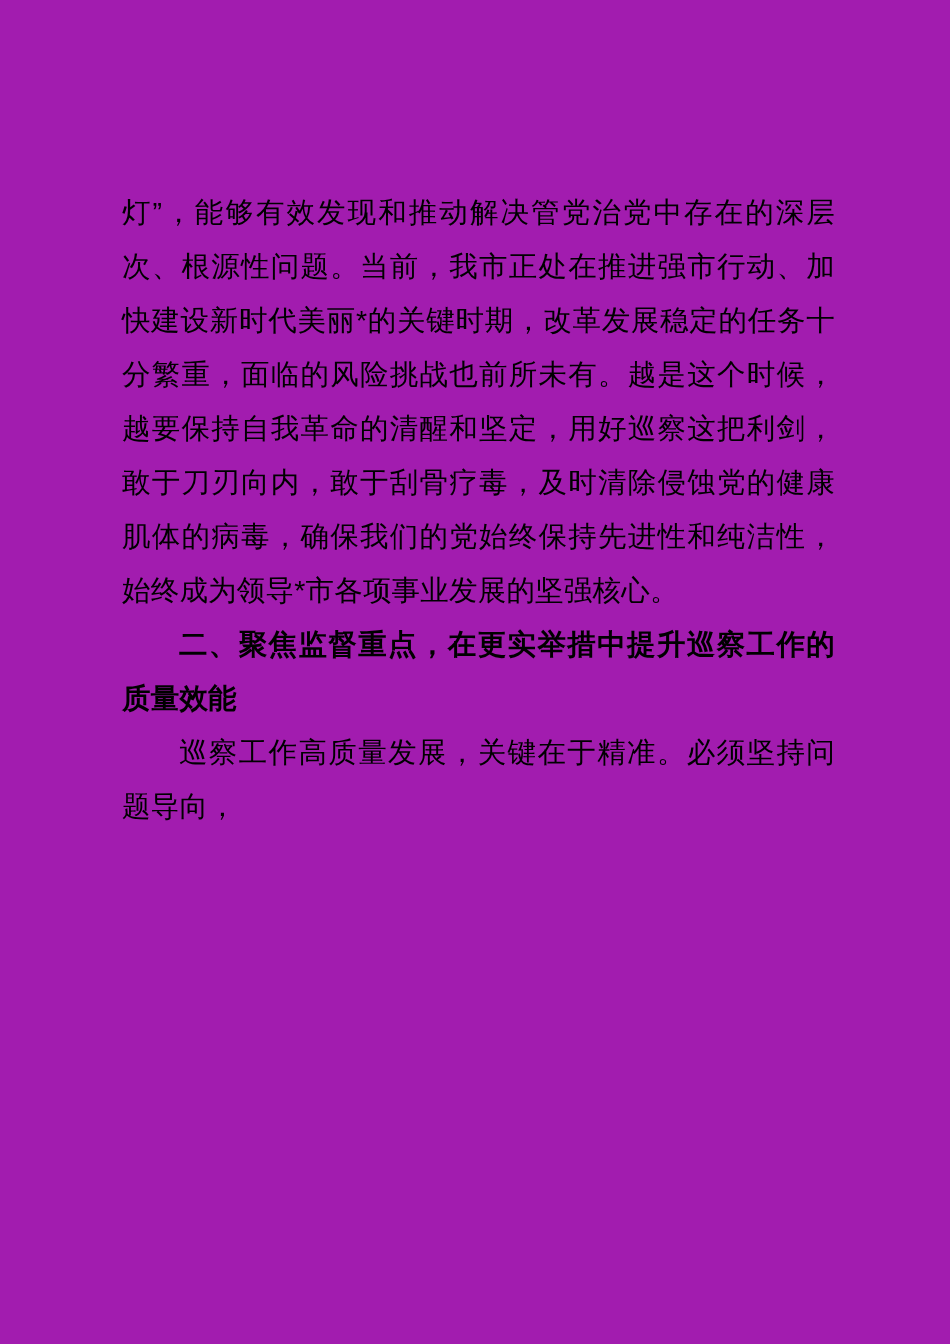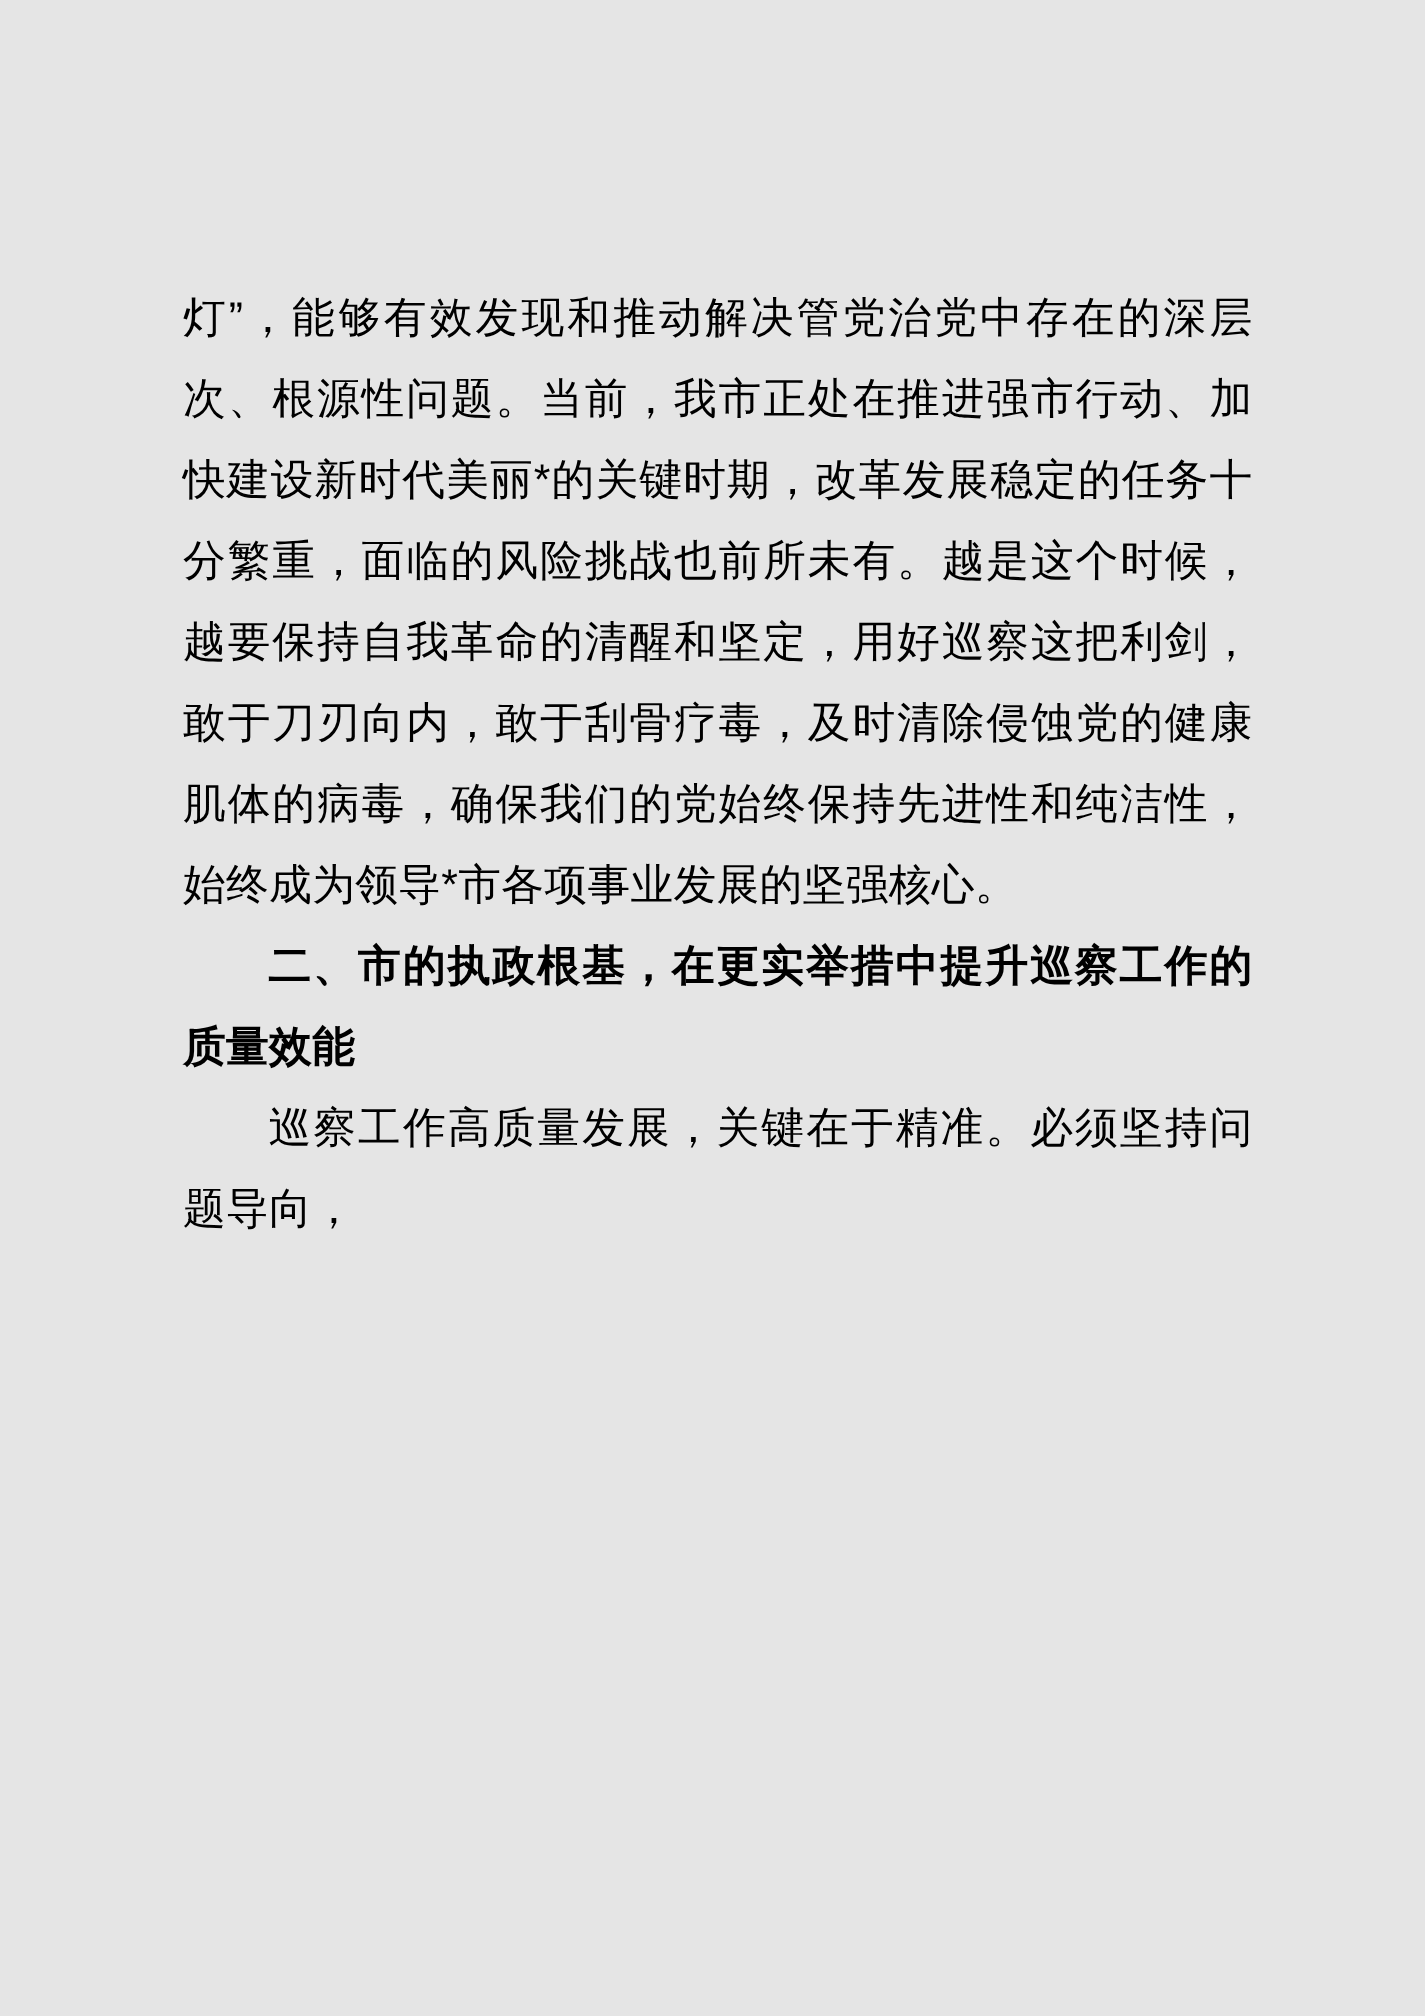--- a/index.html
+++ b/index.html
@@ -4,21 +4,21 @@
 <style>
   html, body {
     margin: 0;
     padding: 0;
     background: #ffffff;
   }
   .page {
     position: relative;
     width: 950px;
     height: 1344px;
-    background: #e5e5e5;
+    background: #a21caf;
     box-sizing: border-box;
     padding: 185px 115px 60px 122px;
     font-family: "Liberation Sans", "DejaVu Sans", sans-serif;
     color: #000000;
     overflow: hidden;
   }
   .doc-body {
     font-size: 28.5px;
     line-height: 54px;
     text-align: justify;
@@ -38,16 +38,16 @@
     text-indent: 2em;
     font-weight: bold;
   }
 </style>
 </head>
 <body>
 
 <div class="page">
   <div class="doc-body">
     <p class="para-noindent">灯”，能够有效发现和推动解决管党治党中存在的深层次、根源性问题。当前，我市正处在推进强市行动、加快建设新时代美丽*的关键时期，改革发展稳定的任务十分繁重，面临的风险挑战也前所未有。越是这个时候，越要保持自我革命的清醒和坚定，用好巡察这把利剑，敢于刀刃向内，敢于刮骨疗毒，及时清除侵蚀党的健康肌体的病毒，确保我们的党始终保持先进性和纯洁性，始终成为领导*市各项事业发展的坚强核心。</p>
-    <p class="heading">二、市的执政根基，在更实举措中提升巡察工作的质量效能</p>
+    <p class="heading">二、聚焦监督重点，在更实举措中提升巡察工作的质量效能</p>
     <p class="para">巡察工作高质量发展，关键在于精准。必须坚持问题导向，</p>
   </div>
 </div>
 
 </body></html>

